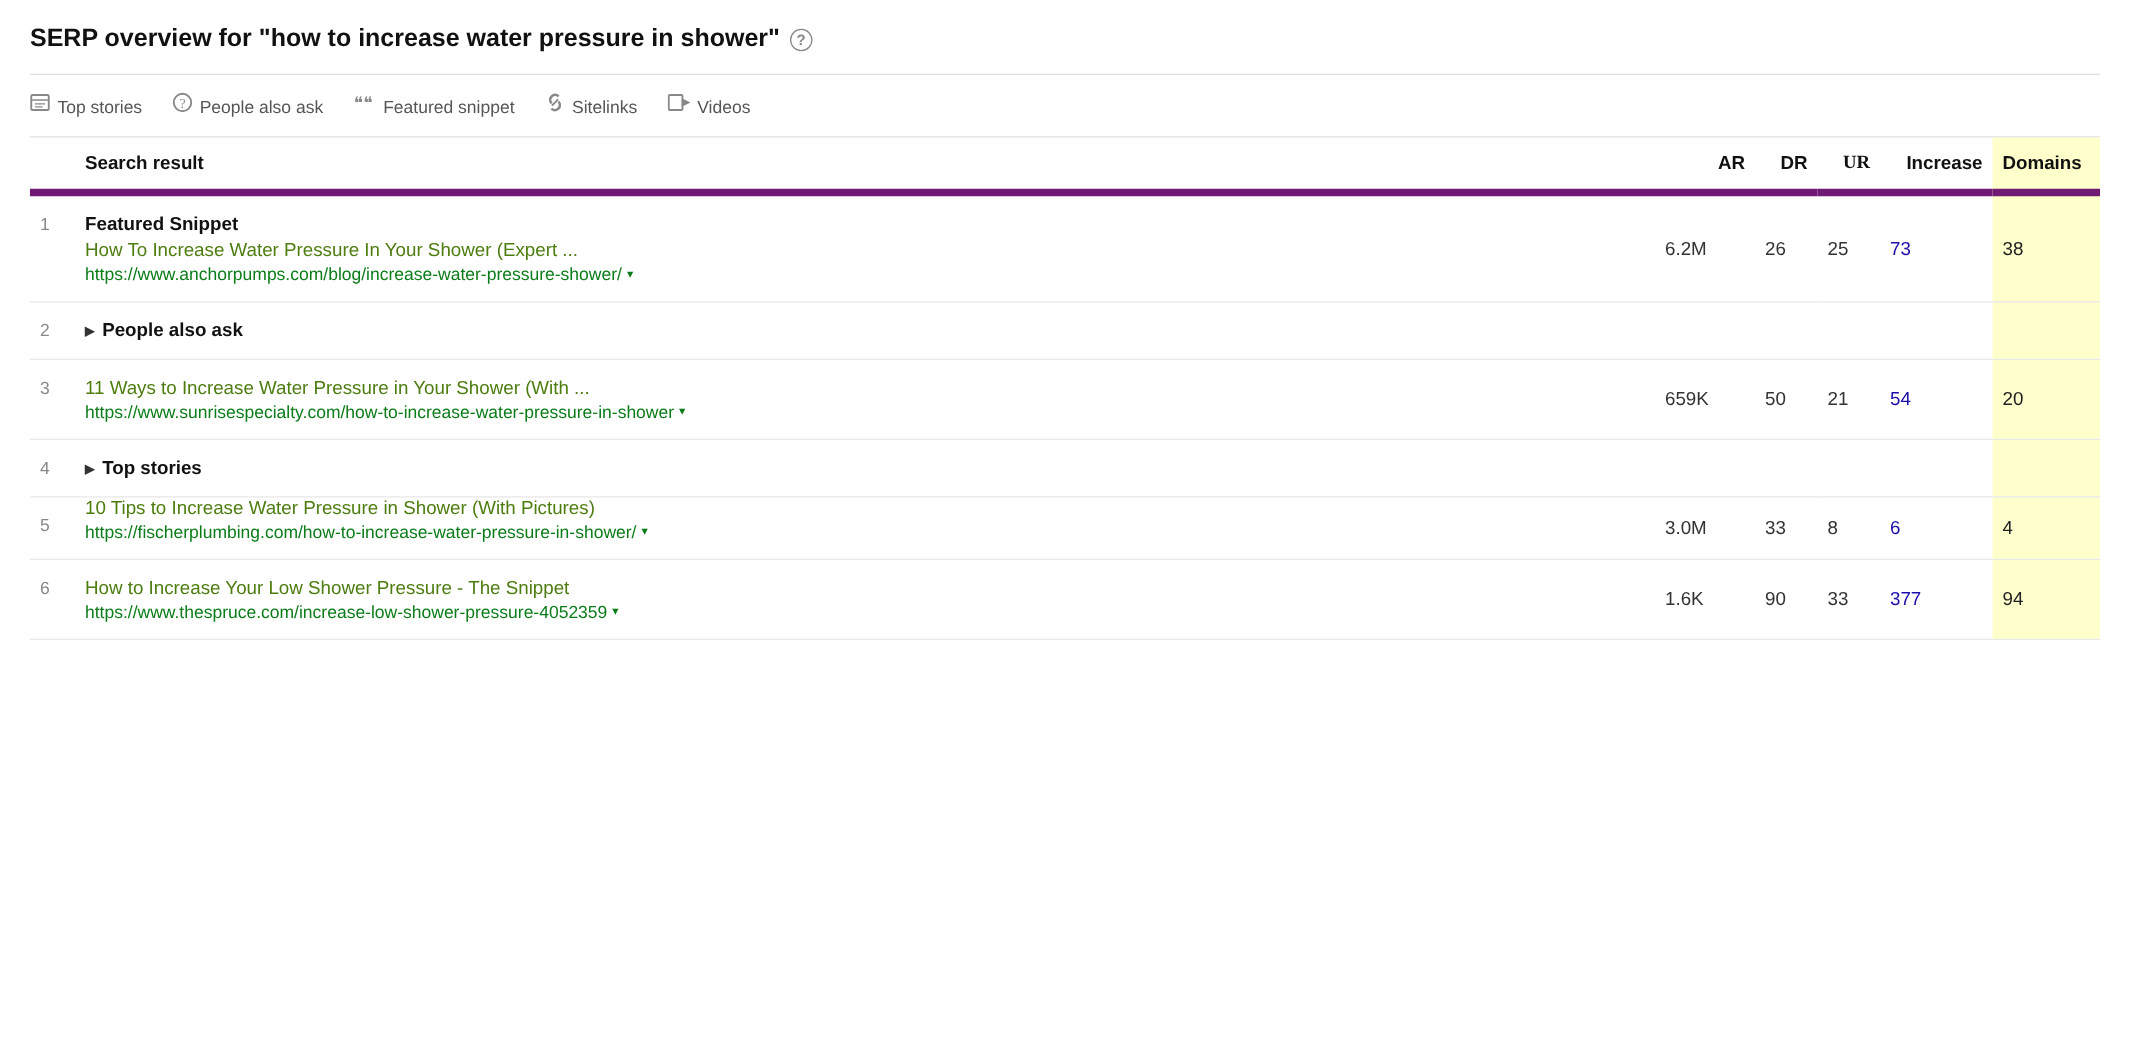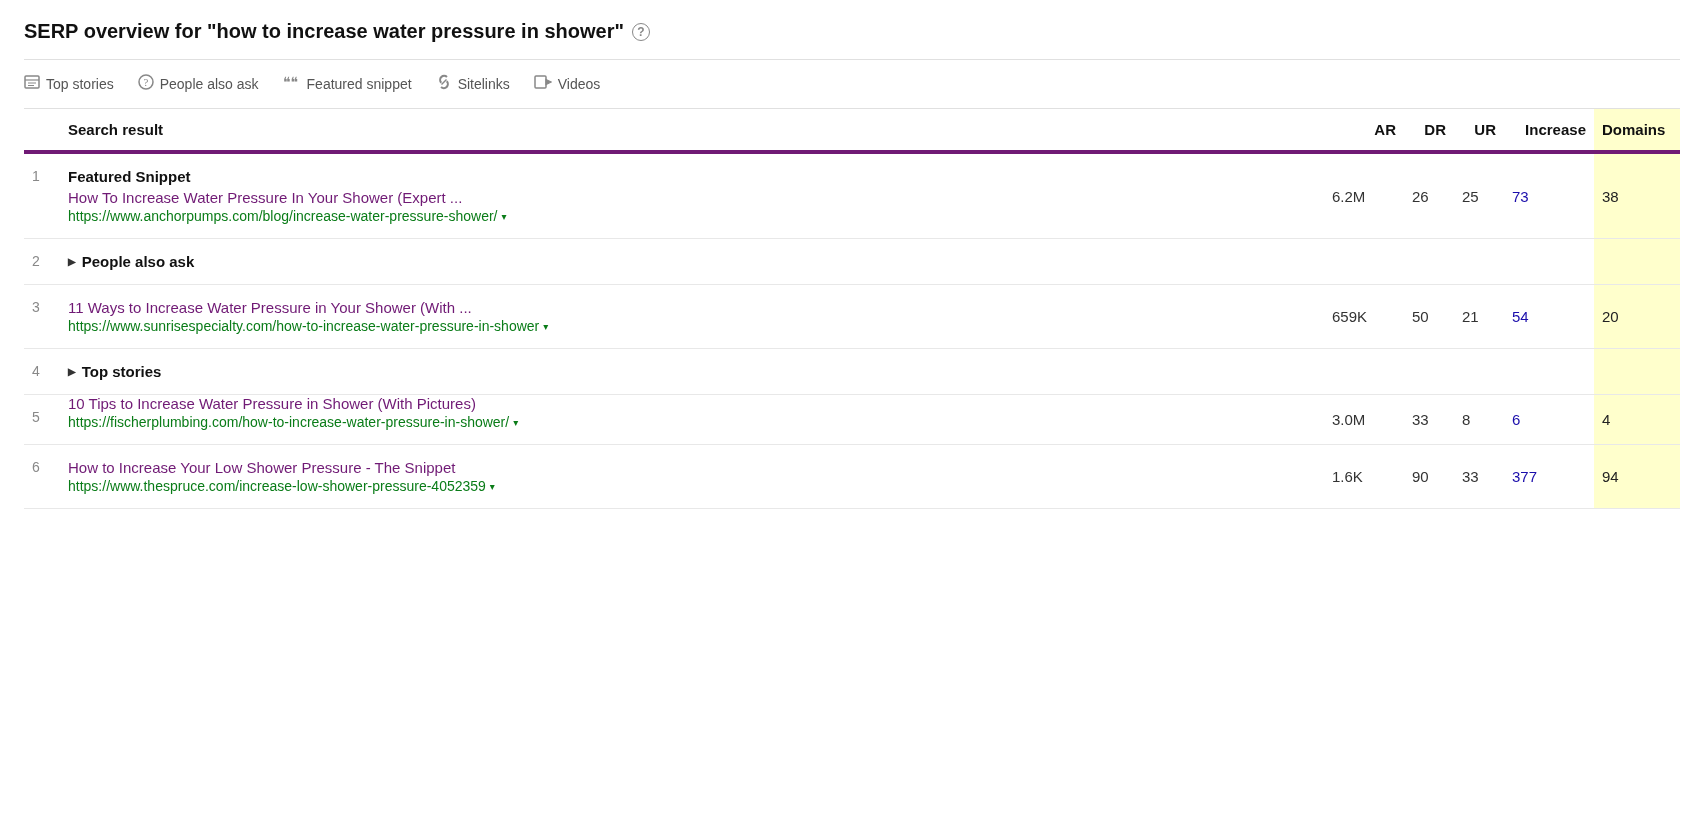--- a/index.html
+++ b/index.html
@@ -60,21 +60,21 @@
       color: #888;
     }
 
     .results-table {
       width: 100%;
       border-collapse: collapse;
       margin-top: 0;
     }
 
     .results-table thead tr {
-      border-bottom: 4px solid #701a75;
+      border-bottom: 6px solid #701a75;
     }
 
     .results-table th {
       padding: 12px 8px;
       font-weight: 700;
       font-size: 15px;
       color: #111;
       text-align: left;
     }
 
@@ -123,21 +123,21 @@
     }
 
     .result-title-featured {
       font-weight: 700;
       font-size: 15px;
       color: #111;
       margin-bottom: 4px;
     }
 
     .result-link {
-      color: #701a75;
+      color: #4d7c0f;
       text-decoration: none;
       font-size: 15px;
       display: block;
       margin-bottom: 2px;
     }
 
     .result-url {
       color: #0a7c18;
       font-size: 14px;
       display: flex;
@@ -165,21 +165,21 @@
     }
 
     .backlinks-link {
       color: #1a0dab;
       text-decoration: none;
       font-weight: 500;
     }
 
     .col-ar { width: 80px; }
     .col-dr { width: 50px; }
-    .col-ur { width: 50px; }
+    .col-ur { width: 50px; font-family: Liberation Serif, serif; }
     .col-backlinks { width: 90px; }
     .col-domains { width: 86px; }
     .col-num { width: 36px; }
     .col-result { }
   </style>
 </head>
 <body>
 
 <div class="page-title">
   <span>SERP overview for "how to increase water pressure in shower"</span>

